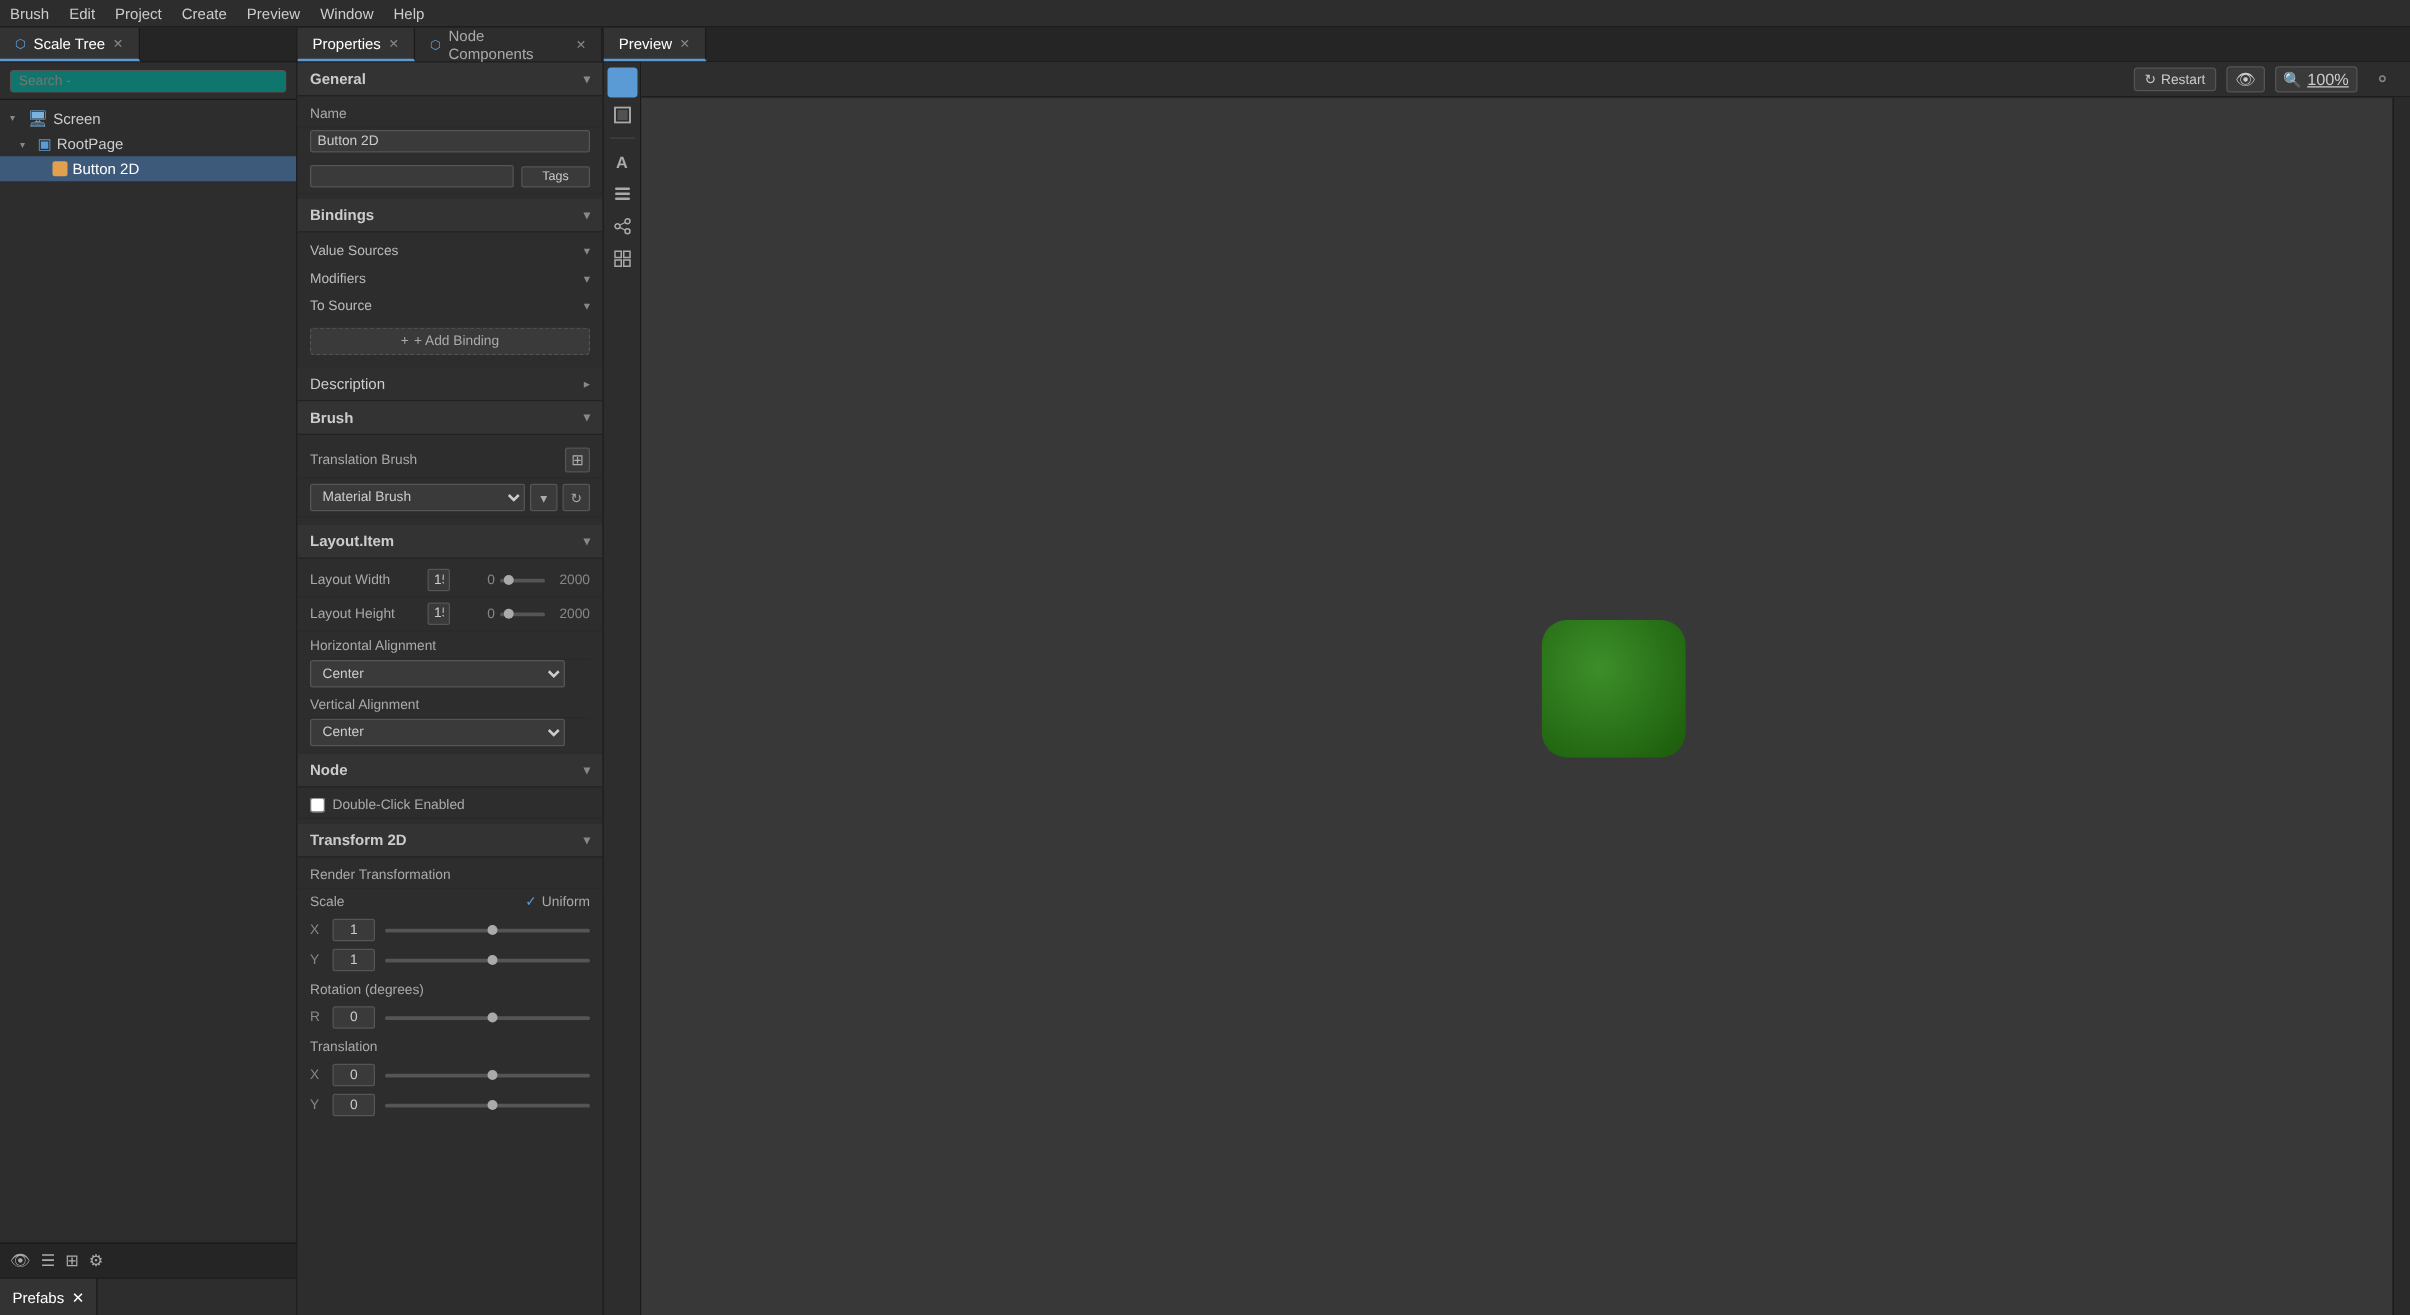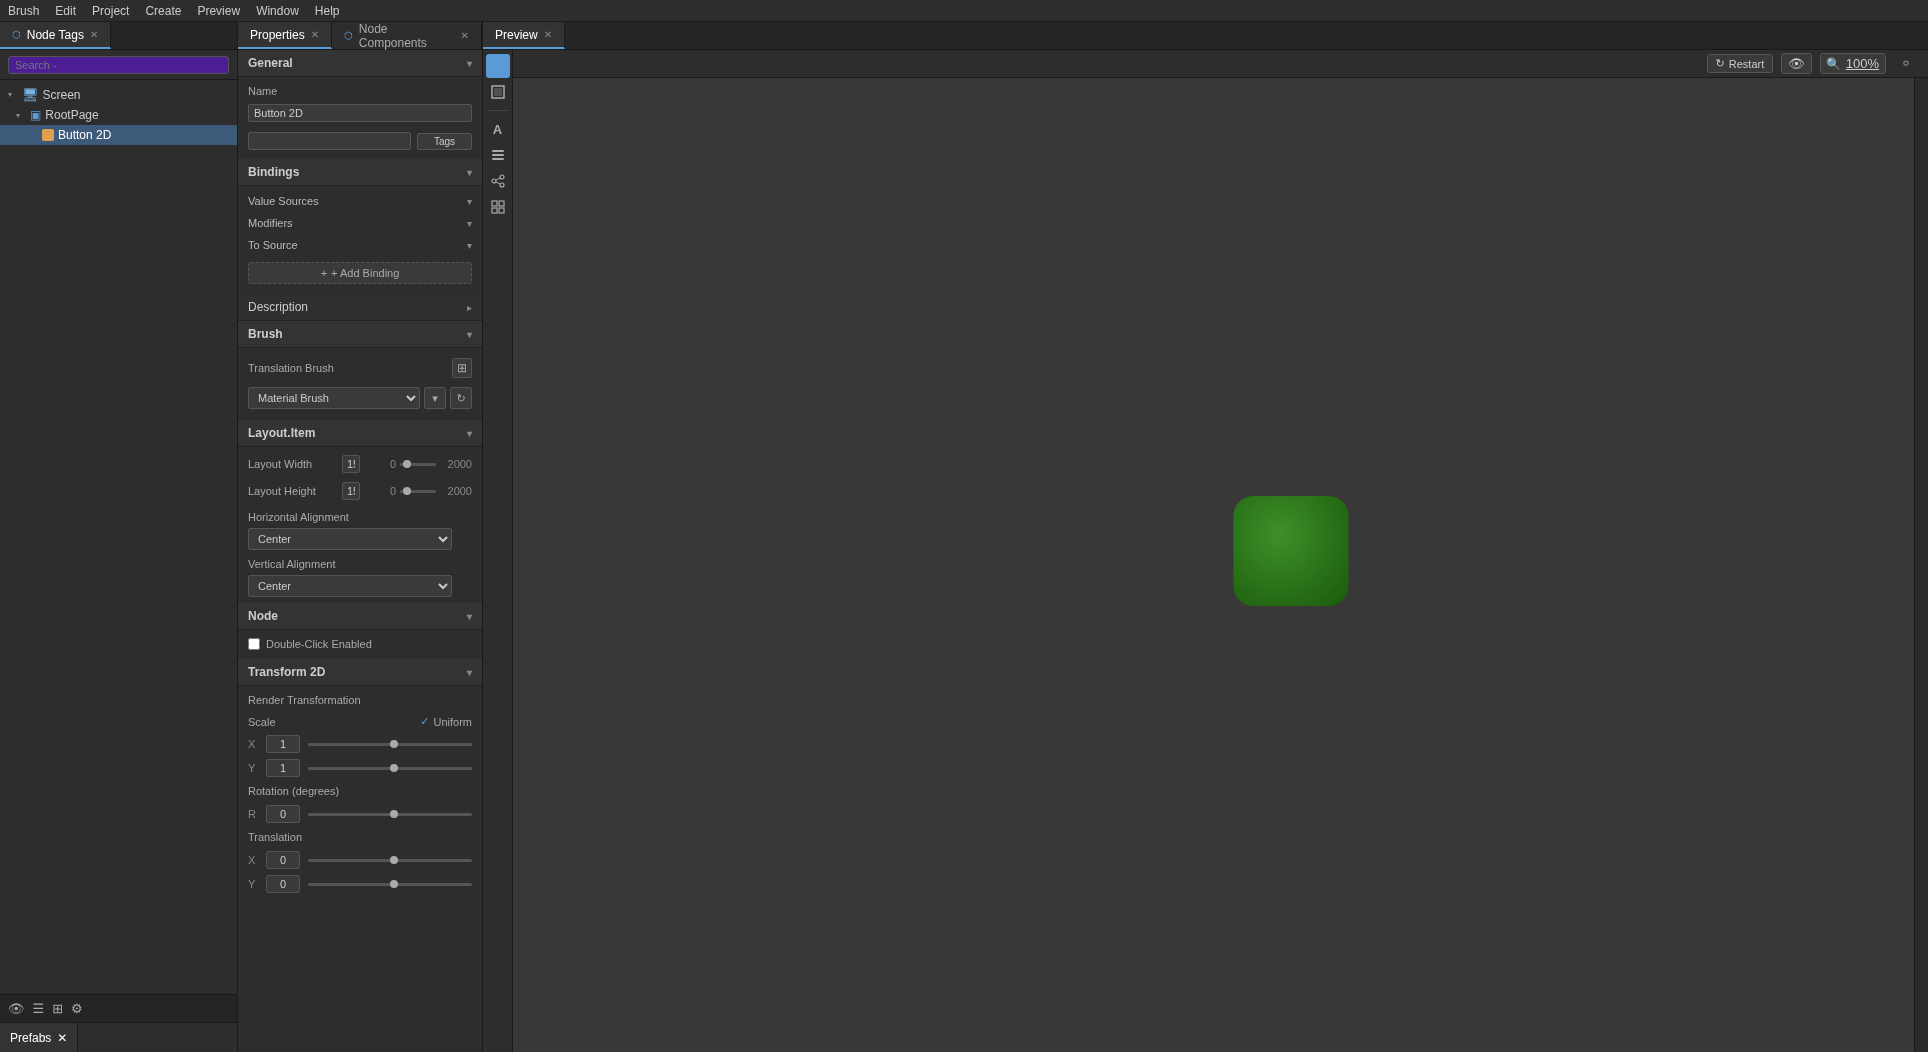--- a/index.html
+++ b/index.html
@@ -80,21 +80,21 @@
     }
     .search-bar {
       display: flex;
       align-items: center;
       padding: 4px 8px;
       background: #2d2d2d;
       border-bottom: 1px solid #1a1a1a;
       height: 30px;
     }
     .search-input {
-      background: #4c1d95;
+      background: #0f766e;
       border: 1px solid #555;
       border-radius: 3px;
       color: #ccc;
       font-size: 11px;
       padding: 2px 6px;
       width: 100%;
     }
     .tree-content {
       flex: 1;
       overflow-y: auto;
@@ -564,21 +564,21 @@
   <span>Help</span>
 </div>
 
 <div class="main-layout">
 
   <div class="node-tree-panel">
 
     <div class="tab-bar">
       <div class="tab active">
         <span style="font-size:10px; color:#5b9bd5;">⬡</span>
-        <span>Node Tags</span>
+        <span>Scale Tree</span>
         <span class="close-btn">✕</span>
       </div>
     </div>
 
     <div class="search-bar">
       <input type="text" class="search-input" value="" placeholder="Search -" style="">
     </div>
 
     <div class="tree-content">
 

